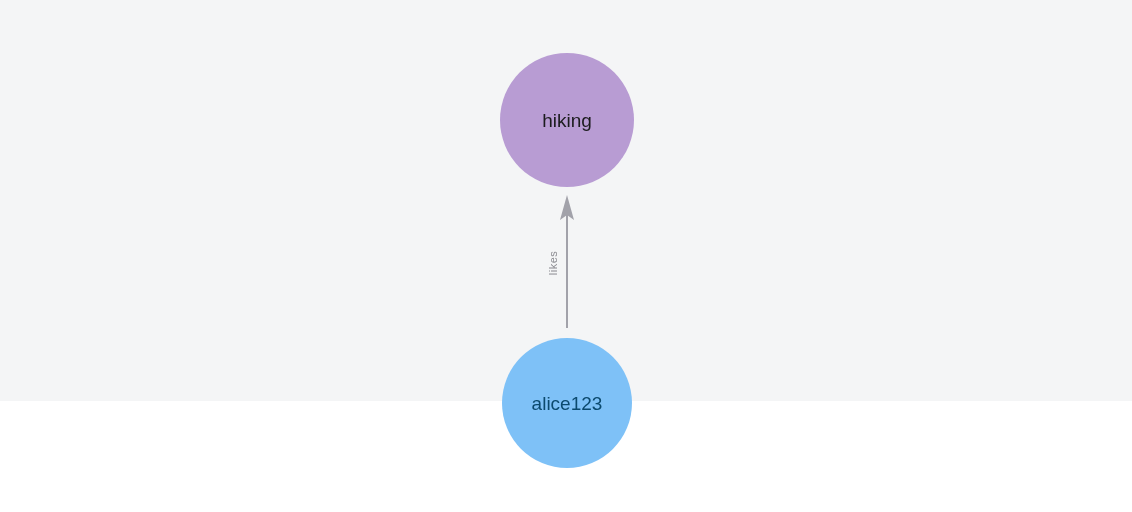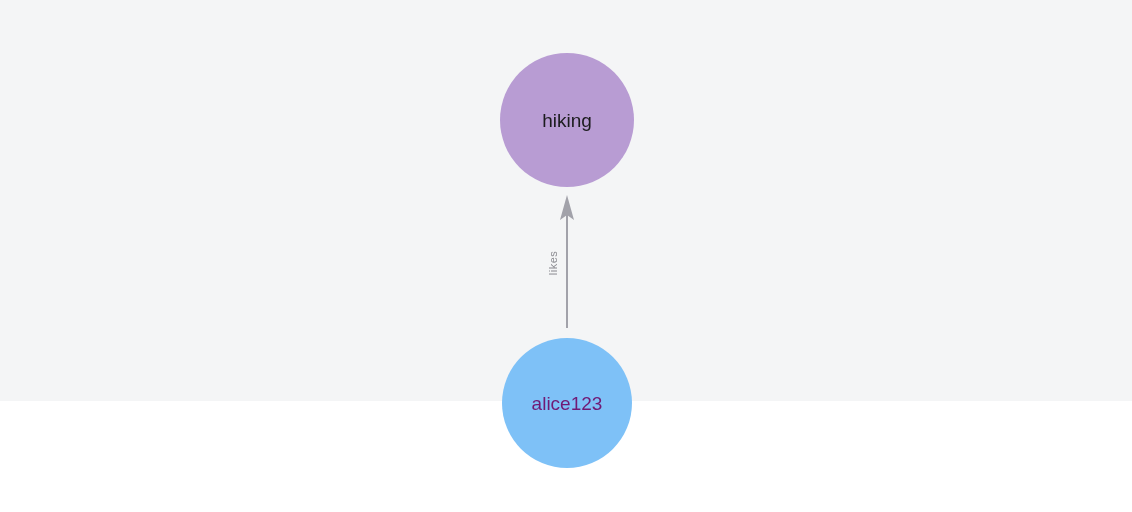--- a/index.html
+++ b/index.html
@@ -68,16 +68,16 @@
       <polygon points="567,195 574,220 567,215 560,220" fill="#a2a2aa"></polygon>
       <text class="edge-label" transform="translate(557,263) rotate(-90)" text-anchor="middle" fill="#8b8b91">likes</text>
     </g>
   </svg>
 
   <div class="node node-hiking" style="background-color: rgb(184, 156, 211);">
     <span class="node-label" style="color: rgb(28, 28, 30);">hiking</span>
   </div>
 
   <div class="node node-alice" style="background-color: rgb(126, 193, 247);">
-    <span class="node-label" style="color: #701a75;">alice123</span>
+    <span class="node-label" style="color: #0c4a6e;">alice123</span>
   </div>
 
 </div>
 
 </body></html>

